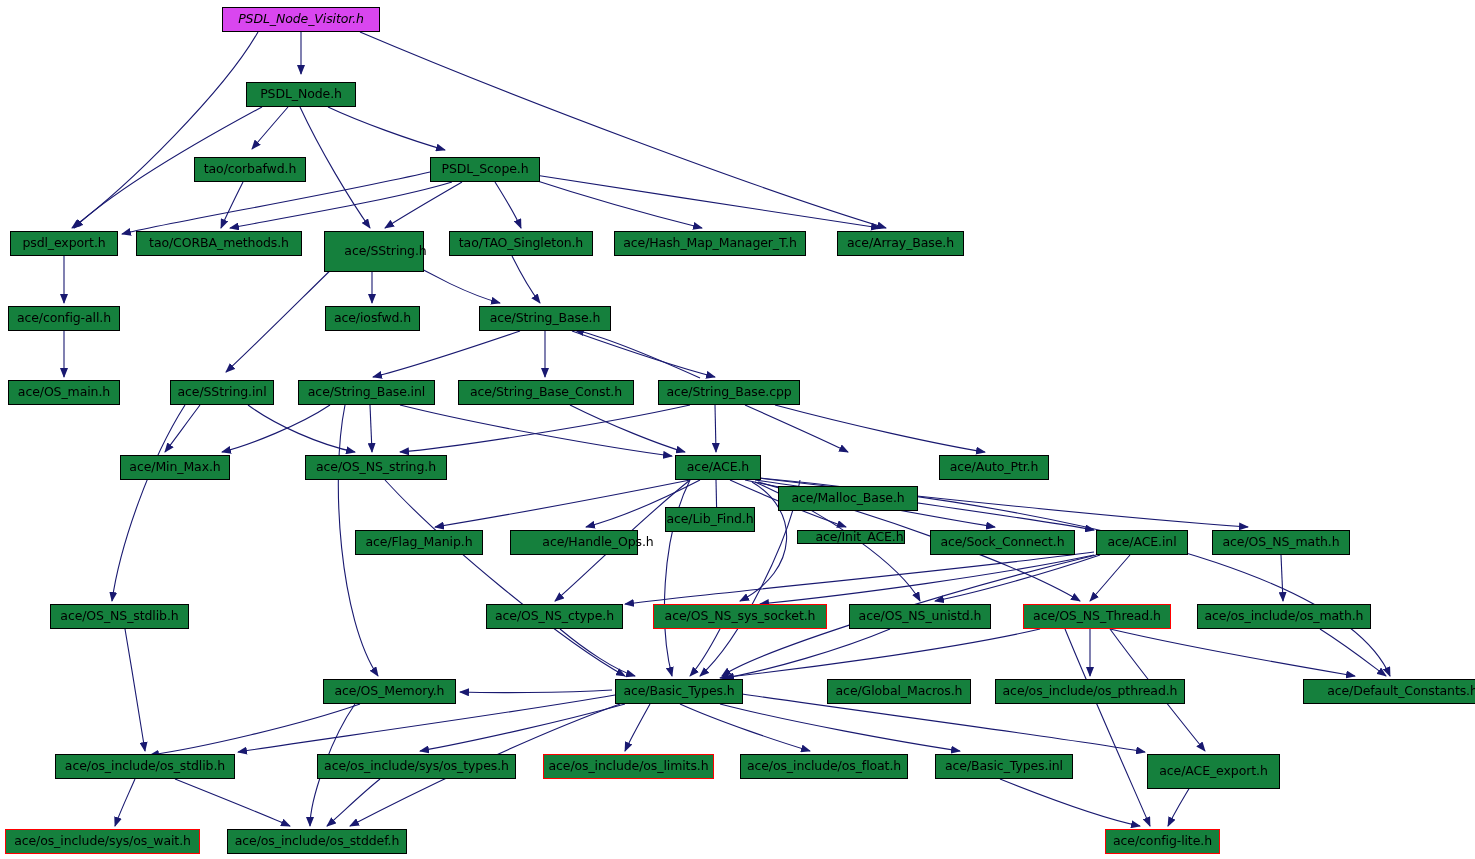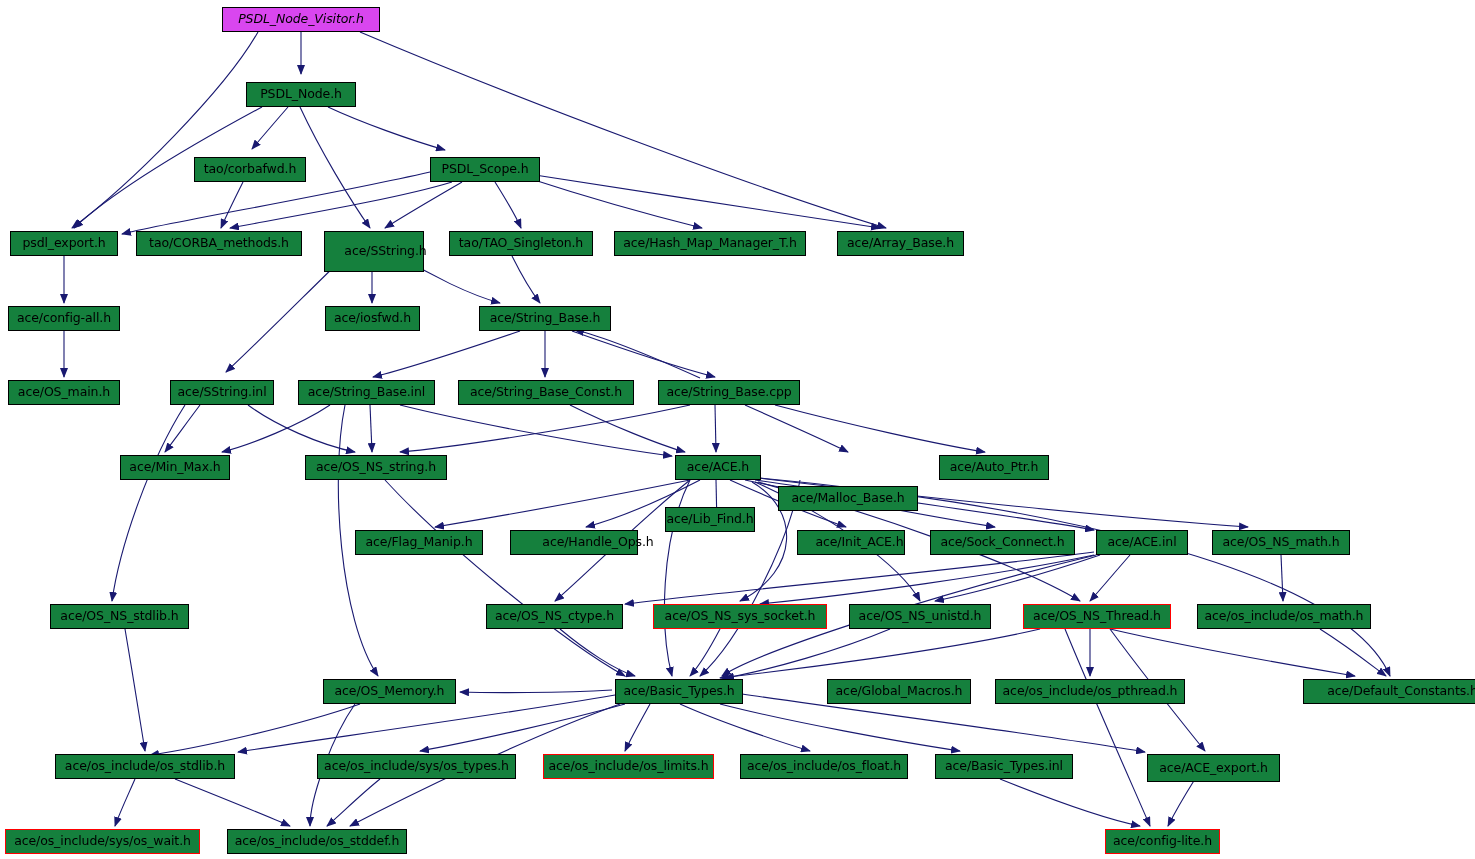--- a/index.html
+++ b/index.html
@@ -162,38 +162,38 @@
       <div class="node" style="left: 458px; top: 380px; width: 176px; height: 25px;">ace/String_Base_Const.h</div>
       <div class="node" style="left: 658px; top: 380px; width: 142px; height: 25px;">ace/String_Base.cpp</div>
       <div class="node" style="left: 120px; top: 455px; width: 110px; height: 25px;">ace/Min_Max.h</div>
       <div class="node" style="left: 305px; top: 455px; width: 142px; height: 25px;">ace/OS_NS_string.h</div>
       <div class="node" style="left: 675px; top: 455px; width: 86px; height: 25px;">ace/ACE.h</div>
       <div class="node" style="left: 778px; top: 455px; width: 140px; height: 25px; margin-top: 31px;">ace/Malloc_Base.h</div>
       <div class="node" style="left: 939px; top: 455px; width: 110px; height: 25px;">ace/Auto_Ptr.h</div>
       <div class="node" style="left: 355px; top: 530px; width: 128px; height: 25px;">ace/Flag_Manip.h</div>
       <div class="node" style="left: 510px; top: 530px; width: 128px; height: 25px; padding-left: 48px;">ace/Handle_Ops.h</div>
       <div class="node" style="left: 665px; top: 507px; width: 90px; height: 25px;">ace/Lib_Find.h</div>
-      <div class="node" style="left: 797px; top: 530px; width: 108px; height: 25px; padding-left: 17px;">ace/Init_ACE.h</div>
+      <div class="node" style="left: 797px; top: 530px; width: 108px; height: 14px; padding-left: 17px;">ace/Init_ACE.h</div>
       <div class="node" style="left: 930px; top: 530px; width: 145px; height: 25px;">ace/Sock_Connect.h</div>
       <div class="node" style="left: 1096px; top: 530px; width: 92px; height: 25px;">ace/ACE.inl</div>
       <div class="node" style="left: 1212px; top: 530px; width: 138px; height: 25px;">ace/OS_NS_math.h</div>
       <div class="node" style="left: 50px; top: 604px; width: 139px; height: 25px;">ace/OS_NS_stdlib.h</div>
       <div class="node" style="left: 486px; top: 604px; width: 137px; height: 25px;">ace/OS_NS_ctype.h</div>
       <div class="node warn" style="left: 653px; top: 604px; width: 174px; height: 25px;">ace/OS_NS_sys_socket.h</div>
       <div class="node" style="left: 849px; top: 604px; width: 142px; height: 25px;">ace/OS_NS_unistd.h</div>
       <div class="node warn" style="left: 1023px; top: 604px; width: 148px; height: 25px;">ace/OS_NS_Thread.h</div>
       <div class="node" style="left: 1197px; top: 604px; width: 174px; height: 25px;">ace/os_include/os_math.h</div>
       <div class="node" style="left: 323px; top: 679px; width: 133px; height: 25px;">ace/OS_Memory.h</div>
       <div class="node" style="left: 615px; top: 679px; width: 128px; height: 25px;">ace/Basic_Types.h</div>
       <div class="node" style="left: 827px; top: 679px; width: 144px; height: 25px;">ace/Global_Macros.h</div>
       <div class="node" style="left: 995px; top: 679px; width: 190px; height: 25px;">ace/os_include/os_pthread.h</div>
       <div class="node" style="left: 1303px; top: 679px; width: 199px; height: 25px;">ace/Default_Constants.h</div>
       <div class="node" style="left: 55px; top: 754px; width: 180px; height: 25px;">ace/os_include/os_stdlib.h</div>
       <div class="node" style="left: 317px; top: 754px; width: 199px; height: 25px;">ace/os_include/sys/os_types.h</div>
       <div class="node warn" style="left: 543px; top: 754px; width: 171px; height: 25px;">ace/os_include/os_limits.h</div>
       <div class="node" style="left: 740px; top: 754px; width: 168px; height: 25px;">ace/os_include/os_float.h</div>
       <div class="node" style="left: 935px; top: 754px; width: 138px; height: 25px;">ace/Basic_Types.inl</div>
-      <div class="node" style="left: 1147px; top: 754px; width: 133px; height: 28px;">ace/ACE_export.h</div>
+      <div class="node" style="left: 1147px; top: 754px; width: 133px; height: 35px;">ace/ACE_export.h</div>
       <div class="node warn" style="left: 5px; top: 829px; width: 195px; height: 25px;">ace/os_include/sys/os_wait.h</div>
       <div class="node" style="left: 227px; top: 829px; width: 180px; height: 25px;">ace/os_include/os_stddef.h</div>
       <div class="node warn" style="left: 1105px; top: 829px; width: 115px; height: 25px;">ace/config-lite.h</div>
     </div>
 </div>
 
 </body></html>

